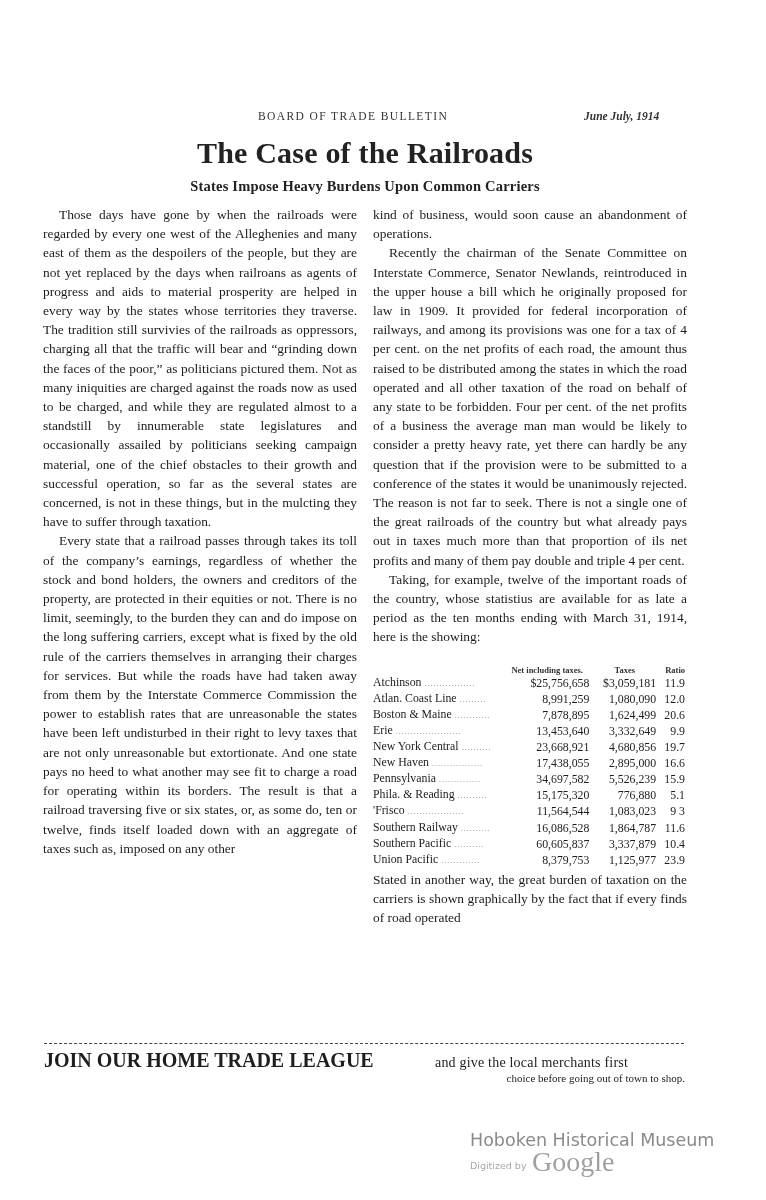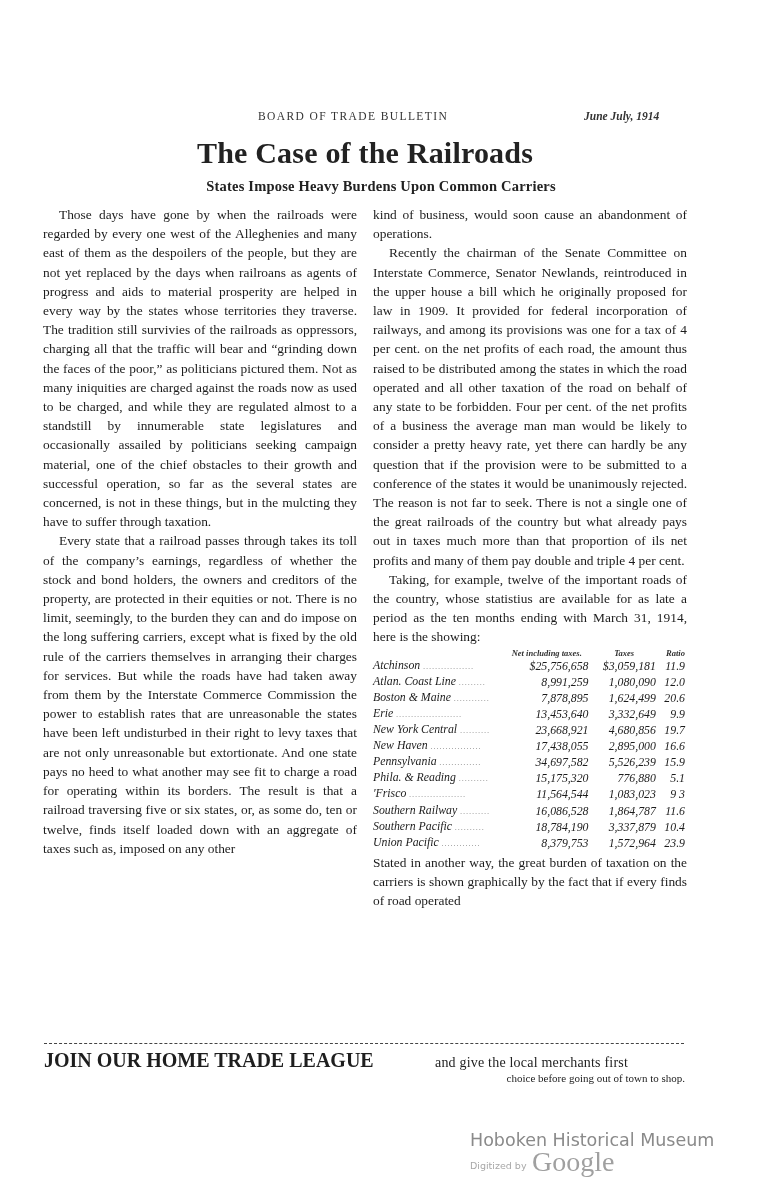--- a/index.html
+++ b/index.html
@@ -18,34 +18,34 @@
   .running-head .date {
     position: absolute; left: 584px; top: 0; font-size: 11.5px; font-style: italic; font-weight: bold;
     color: #333;
   }
   .title {
     position: absolute; top: 136px; left: 0; width: 730px; text-align: center;
     font-size: 30px; font-weight: bold; color: #222; letter-spacing: 0.2px;
   }
   .subtitle {
     position: absolute; top: 178px; left: 0; width: 730px; text-align: center;
-    font-size: 14.5px; font-weight: bold; color: #222; letter-spacing: 0.2px; margin-left: 16px;
+    font-size: 14.5px; font-weight: bold; color: #222; letter-spacing: 0.2px;
   }
   .col {
     position: absolute; top: 205px; font-size: 13.4px; line-height: 19.2px;
     text-align: justify; color: #1c1c1c;
   }
   .col-left { left: 43px; width: 314px; }
   .col-right { left: 373px; width: 314px; }
   .col p { margin: 0; text-indent: 16px; }
   .col p.noindent { text-indent: 0; }
 
   .tax-table {
-    border-collapse: collapse; width: 316px; margin: 2px 0 2px -2px;
-    font-size: 11.8px; line-height: 14.1px; font-style: italic;
+    border-collapse: collapse; width: 316px; margin: 19px 0 2px -2px;
+    font-size: 11.8px; line-height: 14.1px;
   }
   .tax-table th {
     font-size: 8.5px; font-weight: bold; line-height: 9px; text-align: right; padding: 0 2px;
     vertical-align: bottom; color: #333;
   }
   .tax-table td { padding: 0 2px; white-space: nowrap; }
   .tax-table td.name { text-align: left; width: 128px; overflow: hidden; }
   .tax-table td.name .dots { color: #777; letter-spacing: 1px; font-size: 8px; }
   .tax-table td.num { text-align: right; }
 
@@ -161,28 +161,28 @@
           <td class="num">9 3</td>
         </tr>
         <tr>
           <td class="name"><span>Southern Railway</span><span class="dots"> ..........</span></td>
           <td class="num">16,086,528</td>
           <td class="num">1,864,787</td>
           <td class="num">11.6</td>
         </tr>
         <tr>
           <td class="name"><span>Southern Pacific</span><span class="dots"> ..........</span></td>
-          <td class="num">18,784,190</td>
+          <td class="num">60,605,837</td>
           <td class="num">3,337,879</td>
           <td class="num">10.4</td>
         </tr>
         <tr>
           <td class="name"><span>Union Pacific</span><span class="dots"> .............</span></td>
           <td class="num">8,379,753</td>
-          <td class="num">1,572,964</td>
+          <td class="num">1,125,977</td>
           <td class="num">23.9</td>
         </tr>
       </tbody>
   </table>
 
   <p class="noindent">Stated in another way, the great burden of taxation on the carriers is shown graphically by the fact that if every finds of road operated</p>
 </div>
 
 <div class="rule"></div>
 <div class="footer-league">JOIN OUR HOME TRADE LEAGUE</div>

